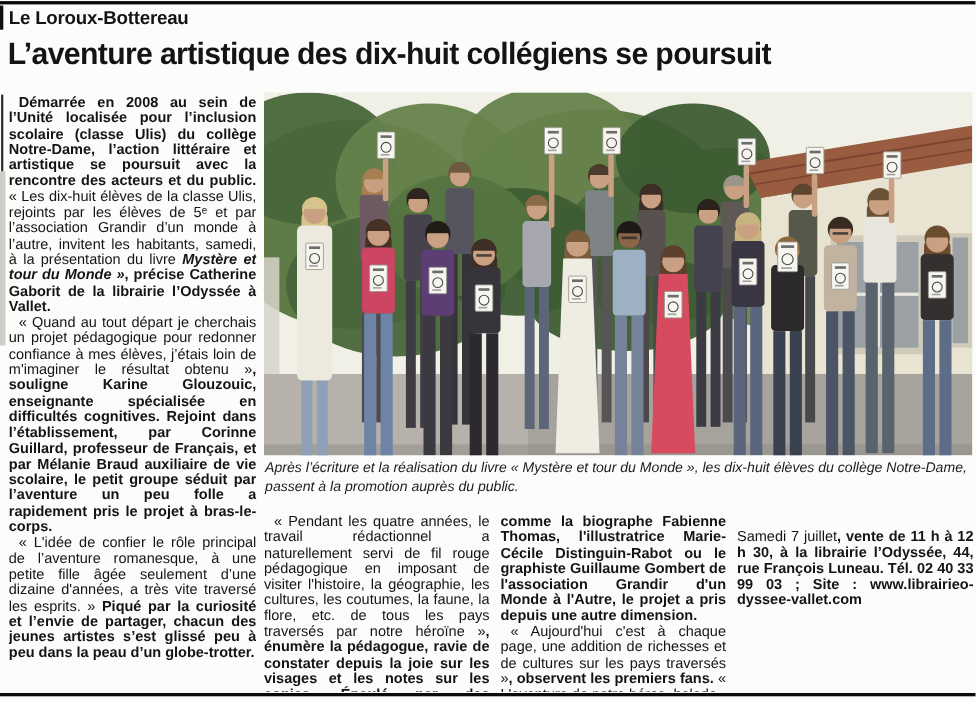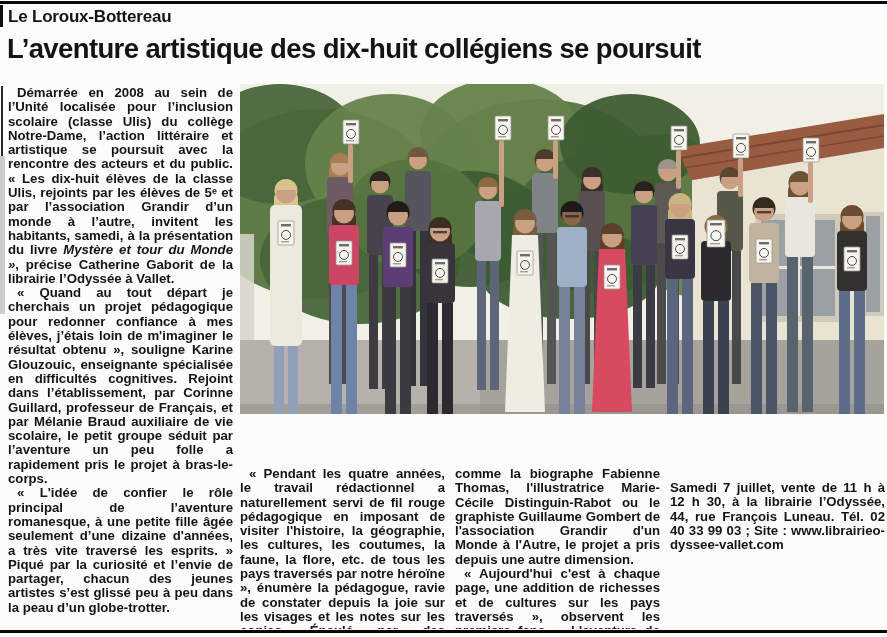--- a/index.html
+++ b/index.html
@@ -14,21 +14,21 @@
   .rule-bottom{top:630px;height:3px;}
   .kicker{position:absolute;left:8px;top:7px;font-size:17px;font-weight:bold;letter-spacing:-0.2px;}
   .headline{position:absolute;left:7px;top:33px;margin:0;font-size:28px;font-weight:bold;
     letter-spacing:-0.6px;white-space:nowrap;transform:scaleX(0.98);transform-origin:left;}
   .body-text{font-size:13.2px;line-height:14.3px;text-align:justify;
     hyphens:auto;-webkit-hyphens:auto;}
   .para{margin:0;text-indent:9px;}
   .para.noindent{text-indent:0;}
   .para.gap{margin-top:14px;}
   .seg-r{font-weight:bold;}
-  .seg-b{font-weight:bold;}
+  .seg-b{font-weight:normal;}
   .seg-bi{font-weight:bold;font-style:italic;}
   .subhead{margin:9px 0 7px 0;padding-left:22px;font-size:16px;line-height:18.5px;
     font-weight:bold;letter-spacing:-0.2px;}
   .col-left{position:absolute;left:8px;top:86px;width:225px;height:544px;overflow:hidden;}
   .photo{position:absolute;left:240px;top:84px;width:644px;height:330px;overflow:hidden;background:#eef0ea;}
   .photo svg{display:block;width:644px;height:330px;}
   .caption{position:absolute;left:241px;top:417px;width:644px;
     font-style:italic;font-size:12.8px;line-height:16.5px;color:#1b1b1b;text-align:left;}
   .bottom{position:absolute;left:240px;top:467px;width:645px;height:162px;display:flex;}
   .bcol{width:205px;margin-right:10px;overflow:hidden;}
@@ -286,20 +286,21 @@
         <circle cx="612" cy="132.5" r="11.5" fill="#6b4c2e"></circle>
         <circle cx="612" cy="135.5" r="10" fill="#caa083"></circle>
         <path d="M 602 132 A 10 10 0 0 1 622 132 Z" fill="#6b4c2e"></path>
         <rect x="604" y="163" width="16" height="24" fill="#f6f5f0" stroke="#9a9a92" stroke-width="0.8" rx="1"></rect>
         <rect x="607" y="166" width="10" height="2.4" fill="#4a4a46" opacity="0.8"></rect>
         <circle cx="612" cy="176.92" r="4.48" fill="none" stroke="#4a4a46" stroke-width="1"></circle>
         <rect x="607" y="183" width="8" height="1.4" fill="#4a4a46" opacity="0.5"></rect>
       </svg>
   </div>
 
+  <div class="caption">Après l’écriture et la réalisation du livre « Mystère et tour du Monde », les dix-huit élèves du collège Notre-Dame, passent à la promotion auprès du public.</div>
 
   <div class="bottom">
     <div class="bcol body-text" id="bcol-0">
         <p class="para"><span class="seg-b">« Pendant les quatre années, le travail rédactionnel a naturellement servi de fil rouge pédagogique en imposant de visiter l'histoire, la géographie, les cultures, les coutumes, la faune, la flore, etc. de tous les pays traversés par notre héroïne »</span><span class="seg-r">, énumère la pédagogue, ravie de constater depuis la joie sur les visages et les notes sur les copies. Épaulé par des professionnels,</span></p>
       </div>
     <div class="bcol body-text" id="bcol-1">
         <p class="para noindent"><span class="seg-r">comme la biographe Fabienne Thomas, l'illustratrice Marie-Cécile Distinguin-Rabot ou le graphiste Guillaume Gombert de l'association Grandir d'un Monde à l'Autre, le projet a pris depuis une autre dimension.</span></p>
         <p class="para"><span class="seg-b">« Aujourd'hui c'est à chaque page, une addition de richesses et de cultures sur les pays traversés »</span><span class="seg-r">, observent les premiers fans. </span><span class="seg-b">« L'aventure de notre héros, balade</span></p>
       </div>
     <div class="bcol bcol-last body-text" id="bcol-2">

